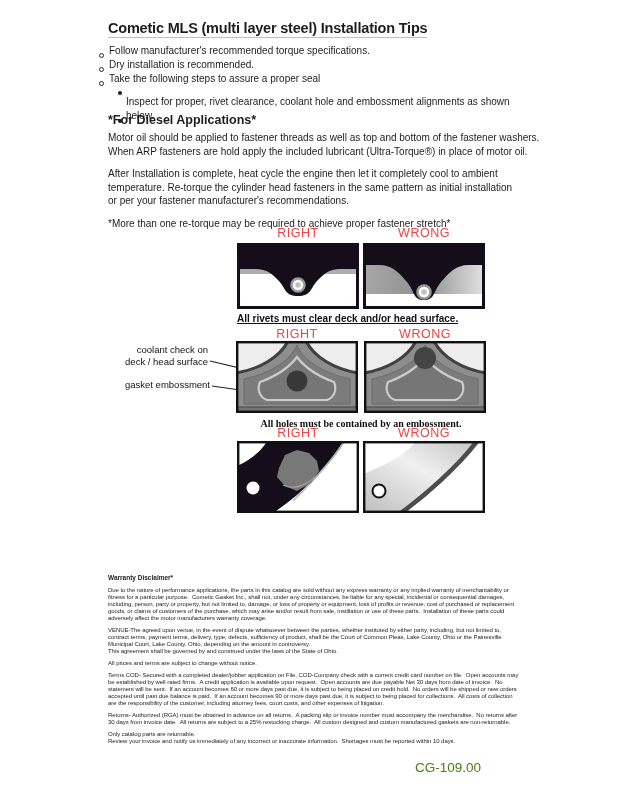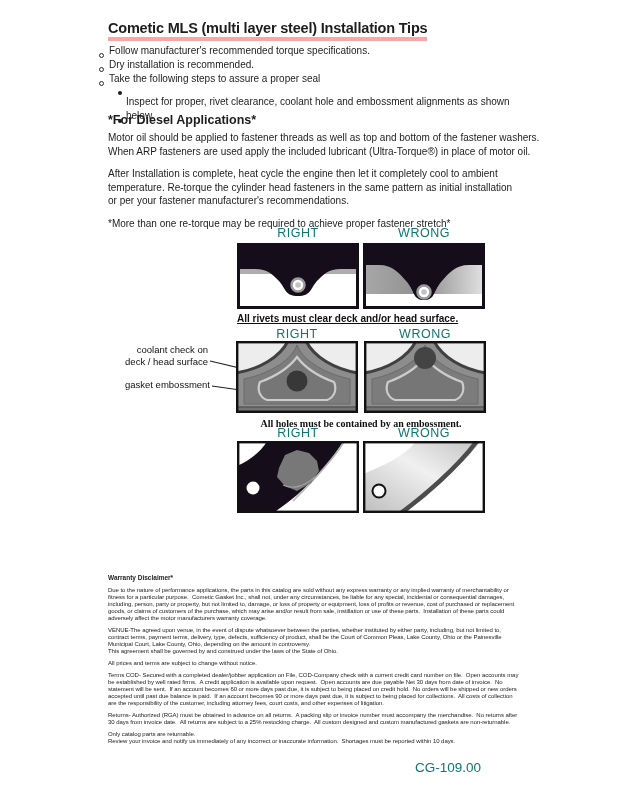--- a/index.html
+++ b/index.html
@@ -3,38 +3,38 @@
 <meta charset="utf-8">
 <style>
   html,body{margin:0;padding:0;background:#ffffff;}
   .page{
     position:relative;width:618px;height:800px;background:#ffffff;overflow:hidden;
     font-family:"Liberation Sans","DejaVu Sans",sans-serif;color:#1d1d1d;
   }
   .abs{position:absolute;}
   .title{
     left:108px;top:20px;font-size:14.5px;font-weight:bold;letter-spacing:-0.2px;
-    border-bottom:4px solid #fca5a5;padding-bottom:1px;margin:0;display:inline-block;
+    border-bottom:1px solid #fca5a5;padding-bottom:1px;margin:0;display:inline-block;
   }
   .bullets{left:99px;top:44px;font-size:10px;line-height:14px;width:440px;}
   .b-row{display:flex;align-items:flex-end;}
   .sub{padding-left:19px;}
   .o-bullet{flex:0 0 auto;width:3px;height:3px;border:1px solid #2a2a2a;border-radius:50%;margin:5px 5px 0 0;}
   .d-bullet{flex:0 0 auto;width:4px;height:4px;background:#1d1d1d;border-radius:50%;margin:5px 4px 0 0;}
   .diesel{left:108px;top:113px;width:436px;}
   .diesel h2{font-size:12.5px;font-weight:bold;margin:0 0 4px 0;}
   .diesel p{font-size:10px;line-height:13.5px;margin:0 0 9px 0;white-space:pre-line;}
-  .dg-label{font-size:12.5px;letter-spacing:0.5px;text-align:center;width:122px;color:#0f766e;}
+  .dg-label{font-size:12.5px;letter-spacing:0.5px;text-align:center;width:122px;color:#ef4444;}
   .caption{font-size:10px;font-weight:bold;white-space:pre-line;line-height:13px;color:#111;}
   .side-label{font-size:9.5px;line-height:11.5px;text-align:right;white-space:pre-line;color:#111;}
   .panel{display:block;}
   .fineprint{left:108px;top:574px;width:470px;}
   .fineprint h3{font-size:6.5px;font-weight:bold;margin:0 0 6px 0;}
   .fineprint p{font-size:6px;line-height:7px;letter-spacing:-0.05px;margin:0 0 5px 0;white-space:pre;}
-  .pagenum{left:415px;top:760px;font-size:13.5px;color:#0f766e;}
+  .pagenum{left:415px;top:760px;font-size:13.5px;color:#4d7c0f;}
 </style>
 </head>
 <body>
 
 <div class="page">
 
   <h1 class="abs title">Cometic MLS (multi layer steel) Installation Tips</h1>
 
   <div class="abs bullets">
     <div class="b-row">
@@ -54,21 +54,21 @@
     </div>
     <div class="b-row sub">
       <span class="d-bullet"></span>
       <span>Inspect for proper, rivet clearance, coolant hole and embossment alignments as shown below.</span>
     </div>
   </div>
 
   <div class="abs diesel">
     <h2>*For Diesel Applications*</h2>
     <p>Motor oil should be applied to fastener threads as well as top and bottom of the fastener washers.
-When ARP fasteners are used apply the included lubricant (Ultra-Torque®) in place of motor oil.</p>
+When ARP fasteners are hold apply the included lubricant (Ultra-Torque®) in place of motor oil.</p>
     <p>After Installation is complete, heat cycle the engine then let it completely cool to ambient
 temperature. Re-torque the cylinder head fasteners in the same pattern as initial installation
 or per your fastener manufacturer's recommendations.</p>
     <p>*More than one re-torque may be required to achieve proper fastener stretch*</p>
   </div>
 
   <div class="abs dg-label" style="left:237px;top:226px;">RIGHT</div>
   <div class="abs dg-label" style="left:363px;top:226px;">WRONG</div>
 
   <svg class="abs panel" style="left:237px;top:243px;" width="122" height="66" viewBox="0 0 122 66">

